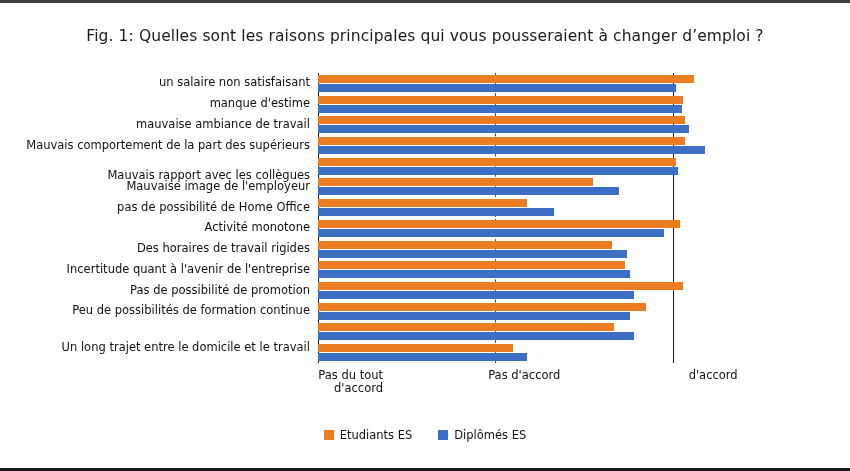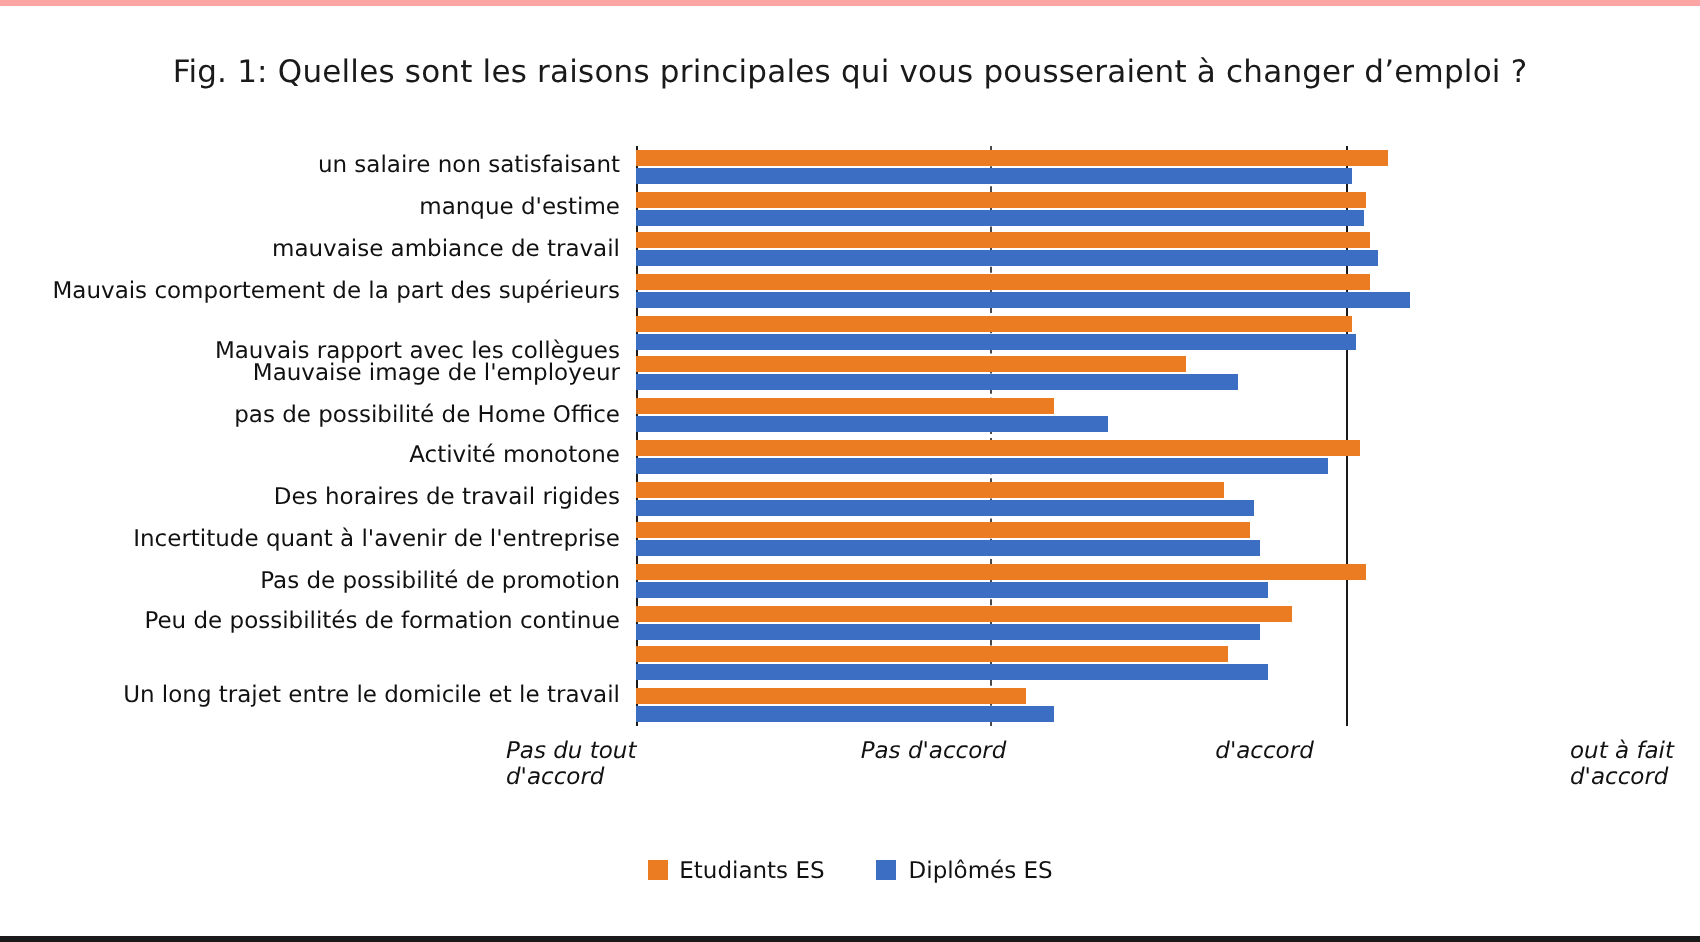--- a/index.html
+++ b/index.html
@@ -13,21 +13,21 @@
     font-family: "DejaVu Sans", "Liberation Sans", sans-serif;
     color: #111111;
     position: relative;
     overflow: hidden;
   }
   #page {
     position: relative;
     width: 850px;
     height: 471px;
     box-sizing: border-box;
-    border-top: 3px solid #fca5a5;
+    border-top: 3px solid #404040;
     border-bottom: 3px solid #1a1a1a;
     background: #ffffff;
   }
   #chart-title {
     position: absolute;
     top: 24px;
     left: 0;
     width: 850px;
     text-align: center;
     font-size: 15.5px;
@@ -100,26 +100,25 @@
 
   .axis-labels {
     position: absolute;
     left: 318px;
     top: 296px;
     width: 532px;
     height: 40px;
   }
   .axis-label {
     position: absolute;
-    text-align: left;
+    text-align: right;
     font-size: 11.5px;
     line-height: 13px;
     color: #111111;
     width: 130px;
-    font-style: italic;
   }
 
   #legend {
     position: absolute;
     left: 0;
     top: 425px;
     width: 850px;
     display: flex;
     justify-content: center;
     align-items: center;

